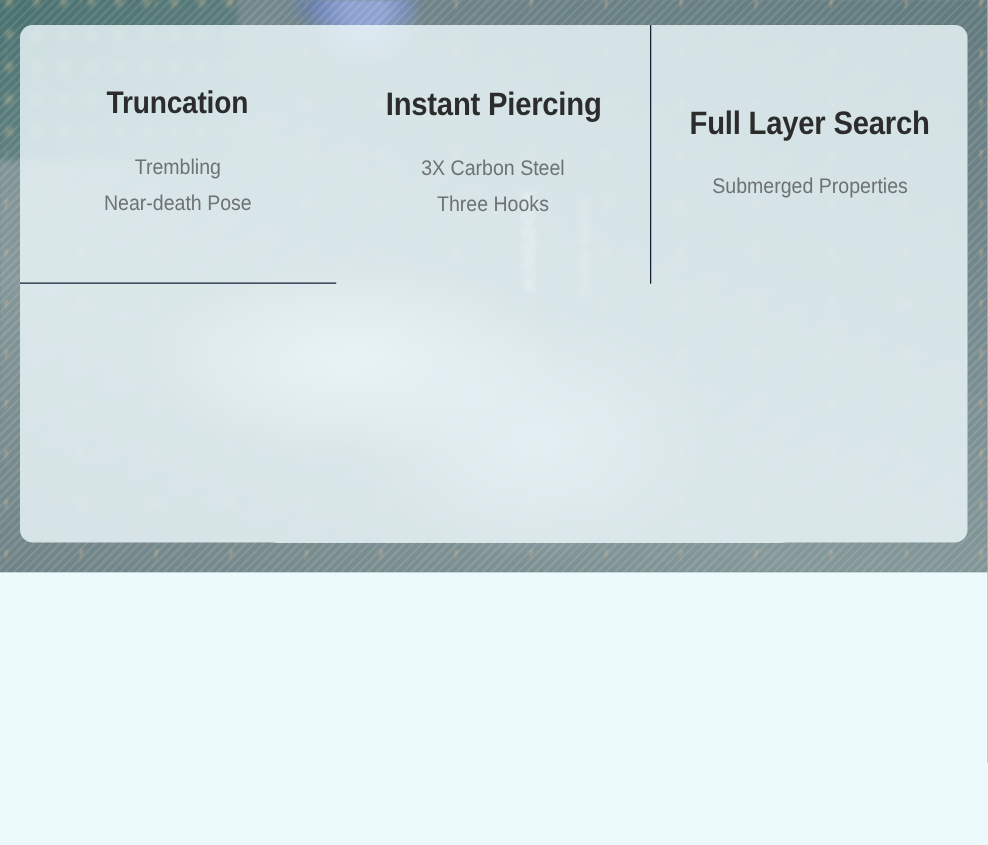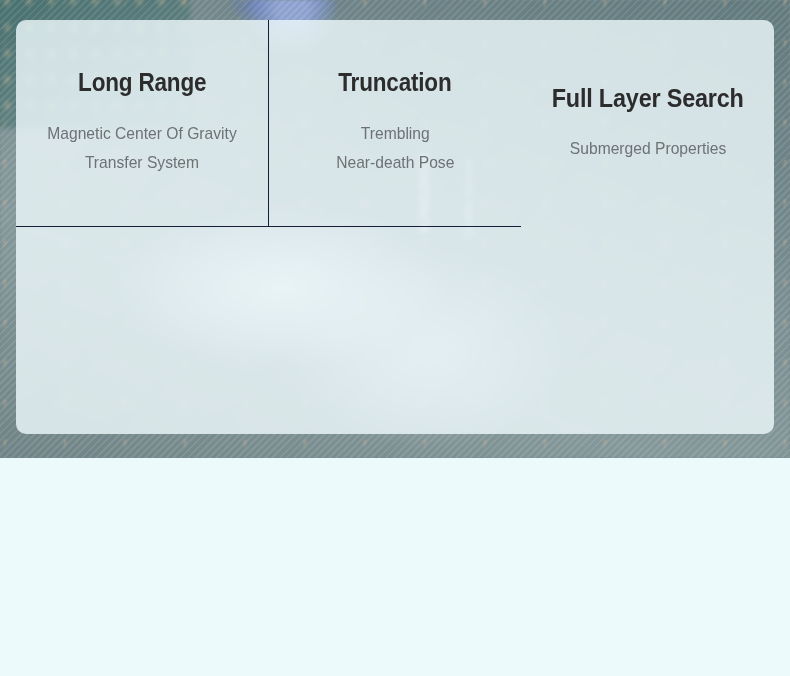--- a/index.html
+++ b/index.html
@@ -177,33 +177,33 @@
 <div class="page">
 
   <div class="hero">
     <div class="hero-photo"></div>
     <div class="hero-weave"></div>
     <div class="brand-print">KINGDOM</div>
     <div class="brand-sub">Quality Gloves</div>
 
     <div class="feature-panel">
 
-      <div class="cell c1">
-        <div class="cell-title">Long Range</div>
-        <div class="cell-sub">Magnetic Center Of Gravity
-Transfer System</div>
-      </div>
 
 
       <div class="cell c3">
         <div class="cell-title">Truncation</div>
         <div class="cell-sub">Trembling
 Near-death Pose</div>
       </div>
 
+      <div class="cell c4">
+        <div class="cell-title">Instant Piercing</div>
+        <div class="cell-sub">3X Carbon Steel
+Three Hooks</div>
+      </div>
 
 
       <div class="cell c6">
         <div class="cell-title">Full Layer Search</div>
         <div class="cell-sub">Submerged Properties</div>
       </div>
 
     </div>
   </div>
 

